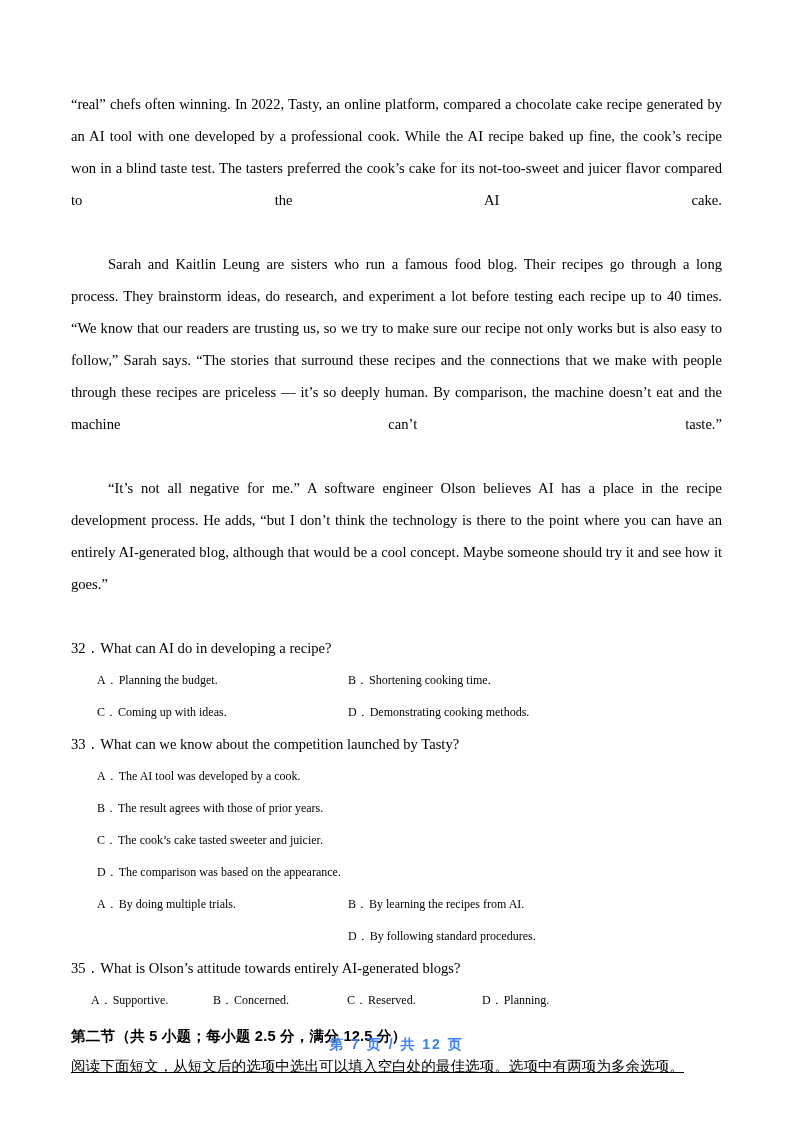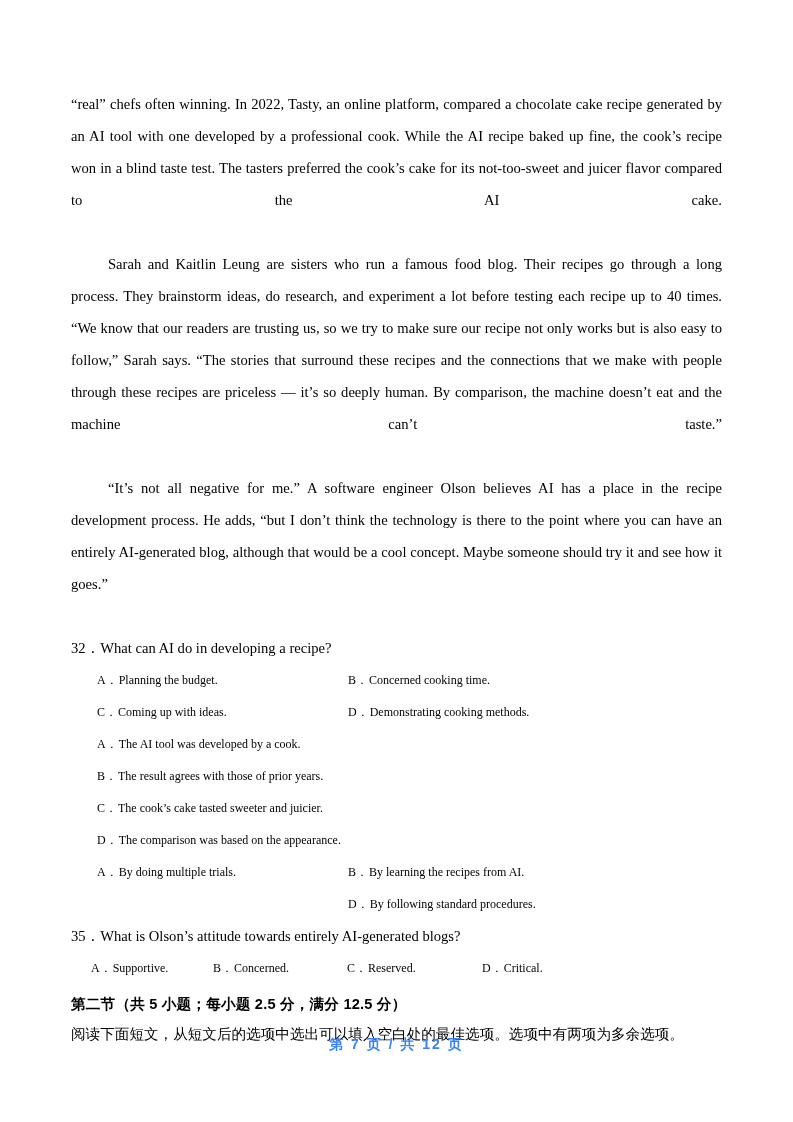--- a/index.html
+++ b/index.html
@@ -105,20 +105,21 @@
     font-family: "Liberation Sans", "DejaVu Sans", sans-serif;
     font-weight: bold;
     font-size: 14.6px;
     line-height: 30px;
     letter-spacing: 0.2px;
   }
   .sec-instr {
     font-family: "Liberation Sans", "DejaVu Sans", sans-serif;
     font-size: 14.6px;
     line-height: 30px;
+    text-decoration: underline;
   }
 
   
   .footer {
     position: absolute;
     left: 0;
     top: 1036px;
     width: 793px;
     text-align: center;
     font-family: "Liberation Sans", "DejaVu Sans", sans-serif;
@@ -139,29 +140,30 @@
     <p class="para">“real” chefs often winning. In 2022, Tasty, an online platform, compared a chocolate cake recipe generated by an AI tool with one developed by a professional cook. While the AI recipe baked up fine, the cook’s recipe won in a blind taste test. The tasters preferred the cook’s cake for its not-too-sweet and juicer flavor compared to the AI cake.</p>
 
     <p class="para indent">Sarah and Kaitlin Leung are sisters who run a famous food blog. Their recipes go through a long process. They brainstorm ideas, do research, and experiment a lot before testing each recipe up to 40 times. “We know that our readers are trusting us, so we try to make sure our recipe not only works but is also easy to follow,” Sarah says. “The stories that surround these recipes and the connections that we make with people through these recipes are priceless — it’s so deeply human. By comparison, the machine doesn’t eat and the machine can’t taste.”</p>
 
     <p class="para indent">“It’s not all negative for me.” A software engineer Olson believes AI has a place in the recipe development process. He adds, “but I don’t think the technology is there to the point where you can have an entirely AI-generated blog, although that would be a cool concept. Maybe someone should try it and see how it goes.”</p>
 
     <div class="qblock">
       <div class="qstem"><span class="qnum">32．</span><span>What can AI do in developing a recipe?</span></div>
       <div class="opt-row">
         <span class="opt c1"><span class="olabel">A</span><span class="otext">Planning the budget.</span></span>
-        <span class="opt c2"><span class="olabel">B</span><span class="otext">Concerned cooking time.</span></span>
+        <span class="opt c2"><span class="olabel">B</span><span class="otext">Shortening cooking time.</span></span>
       </div>
       <div class="opt-row">
         <span class="opt c1"><span class="olabel">C</span><span class="otext">Coming up with ideas.</span></span>
         <span class="opt c2"><span class="olabel">D</span><span class="otext">Demonstrating cooking methods.</span></span>
       </div>
     </div>
 
     <div class="qblock">
+      <div class="qstem"><span class="qnum">33．</span><span>What can we know about the competition launched by Tasty?</span></div>
       <div class="opt-row">
         <span class="opt c1"><span class="olabel">A</span><span class="otext">The AI tool was developed by a cook.</span></span>
       </div>
       <div class="opt-row">
         <span class="opt c1"><span class="olabel">B</span><span class="otext">The result agrees with those of prior years.</span></span>
       </div>
       <div class="opt-row">
         <span class="opt c1"><span class="olabel">C</span><span class="otext">The cook’s cake tasted sweeter and juicier.</span></span>
       </div>
       <div class="opt-row">
@@ -178,21 +180,21 @@
         <span class="opt c2"><span class="olabel">D</span><span class="otext">By following standard procedures.</span></span>
       </div>
     </div>
 
     <div class="qblock">
       <div class="qstem"><span class="qnum">35．</span><span>What is Olson’s attitude towards entirely AI-generated blogs?</span></div>
       <div class="opt-row">
         <span class="opt f1"><span class="olabel">A</span><span class="otext">Supportive.</span></span>
         <span class="opt f2"><span class="olabel">B</span><span class="otext">Concerned.</span></span>
         <span class="opt f3"><span class="olabel">C</span><span class="otext">Reserved.</span></span>
-        <span class="opt f4"><span class="olabel">D</span><span class="otext">Critical.</span></span>
+        <span class="opt f4"><span class="olabel">D</span><span class="otext">Planning.</span></span>
       </div>
     </div>
 
     <div class="spacer-5"></div>
 
     <div class="sec-head">第二节（共 5 小题；每小题 2.5 分，满分 12.5 分）</div>
     <div class="sec-instr">阅读下面短文，从短文后的选项中选出可以填入空白处的最佳选项。选项中有两项为多余选项。</div>
 
     <div class="spacer-8"></div>
 

